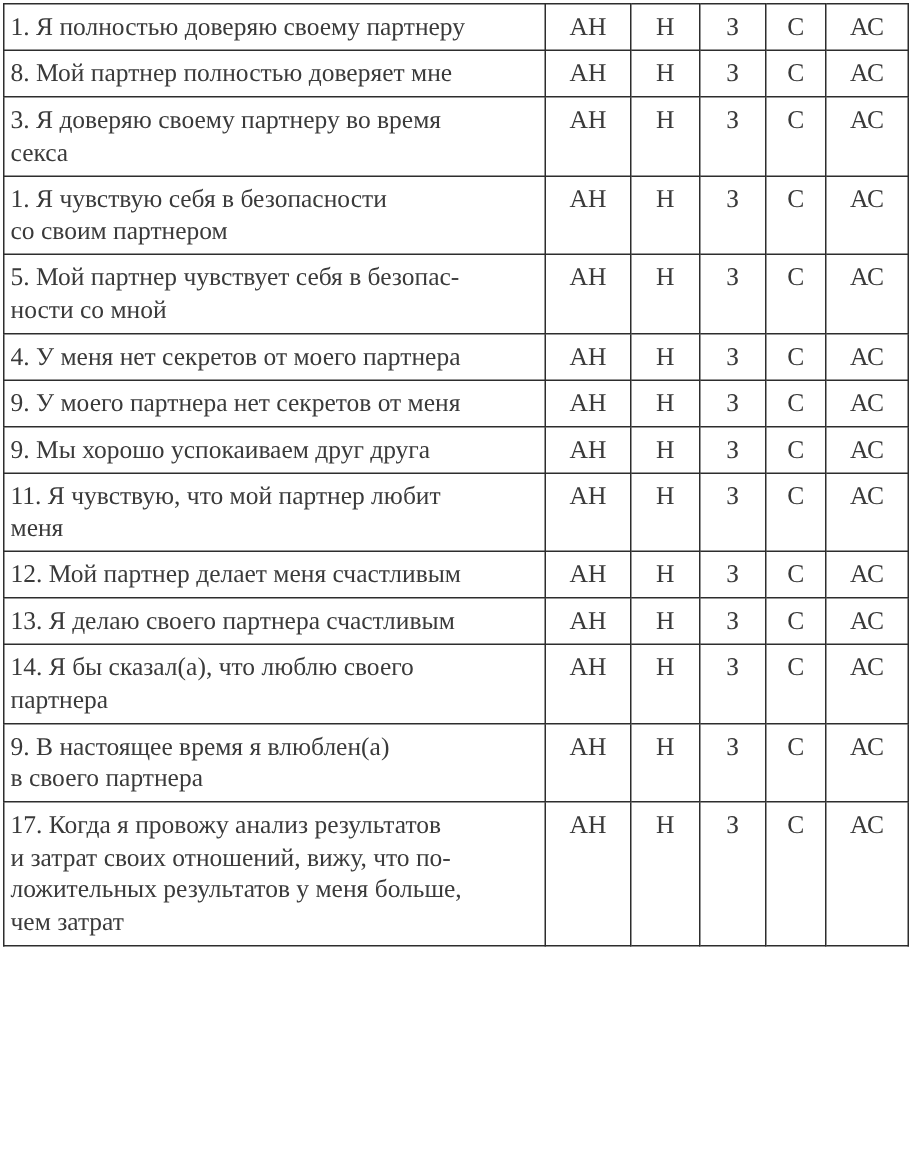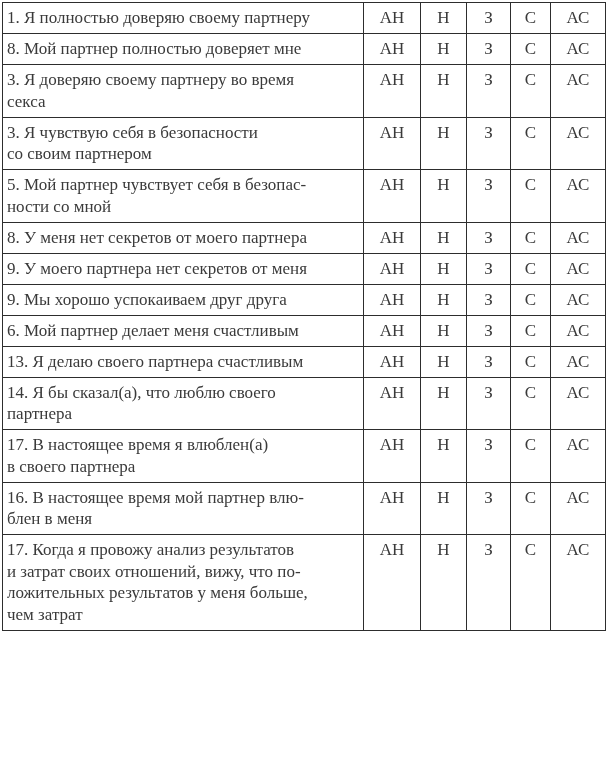--- a/index.html
+++ b/index.html
@@ -76,39 +76,39 @@
     <tr>
       <td class="q">3. Я доверяю своему партнеру во время
 секса</td>
       <td class="o">АН</td>
       <td class="o">Н</td>
       <td class="o">З</td>
       <td class="o">С</td>
       <td class="o">АС</td>
     </tr>
     <tr>
-      <td class="q">3. Я чувствую себя в безопасности
+      <td class="q">1. Я чувствую себя в безопасности
 со своим партнером</td>
       <td class="o">АН</td>
       <td class="o">Н</td>
       <td class="o">З</td>
       <td class="o">С</td>
       <td class="o">АС</td>
     </tr>
     <tr>
       <td class="q">5. Мой партнер чувствует себя в безопас-
 ности со мной</td>
       <td class="o">АН</td>
       <td class="o">Н</td>
       <td class="o">З</td>
       <td class="o">С</td>
       <td class="o">АС</td>
     </tr>
     <tr>
-      <td class="q">8. У меня нет секретов от моего партнера</td>
+      <td class="q">4. У меня нет секретов от моего партнера</td>
       <td class="o">АН</td>
       <td class="o">Н</td>
       <td class="o">З</td>
       <td class="o">С</td>
       <td class="o">АС</td>
     </tr>
     <tr>
       <td class="q">9. У моего партнера нет секретов от меня</td>
       <td class="o">АН</td>
       <td class="o">Н</td>
@@ -118,21 +118,30 @@
     </tr>
     <tr>
       <td class="q">9. Мы хорошо успокаиваем друг друга</td>
       <td class="o">АН</td>
       <td class="o">Н</td>
       <td class="o">З</td>
       <td class="o">С</td>
       <td class="o">АС</td>
     </tr>
     <tr>
-      <td class="q">6. Мой партнер делает меня счастливым</td>
+      <td class="q">11. Я чувствую, что мой партнер любит
+меня</td>
+      <td class="o">АН</td>
+      <td class="o">Н</td>
+      <td class="o">З</td>
+      <td class="o">С</td>
+      <td class="o">АС</td>
+    </tr>
+    <tr>
+      <td class="q">12. Мой партнер делает меня счастливым</td>
       <td class="o">АН</td>
       <td class="o">Н</td>
       <td class="o">З</td>
       <td class="o">С</td>
       <td class="o">АС</td>
     </tr>
     <tr>
       <td class="q">13. Я делаю своего партнера счастливым</td>
       <td class="o">АН</td>
       <td class="o">Н</td>
@@ -143,31 +152,22 @@
     <tr>
       <td class="q">14. Я бы сказал(а), что люблю своего
 партнера</td>
       <td class="o">АН</td>
       <td class="o">Н</td>
       <td class="o">З</td>
       <td class="o">С</td>
       <td class="o">АС</td>
     </tr>
     <tr>
-      <td class="q">17. В настоящее время я влюблен(а)
+      <td class="q">9. В настоящее время я влюблен(а)
 в своего партнера</td>
-      <td class="o">АН</td>
-      <td class="o">Н</td>
-      <td class="o">З</td>
-      <td class="o">С</td>
-      <td class="o">АС</td>
-    </tr>
-    <tr>
-      <td class="q">16. В настоящее время мой партнер влю-
-блен в меня</td>
       <td class="o">АН</td>
       <td class="o">Н</td>
       <td class="o">З</td>
       <td class="o">С</td>
       <td class="o">АС</td>
     </tr>
     <tr>
       <td class="q">17. Когда я провожу анализ результатов
 и затрат своих отношений, вижу, что по-
 ложительных результатов у меня больше,

